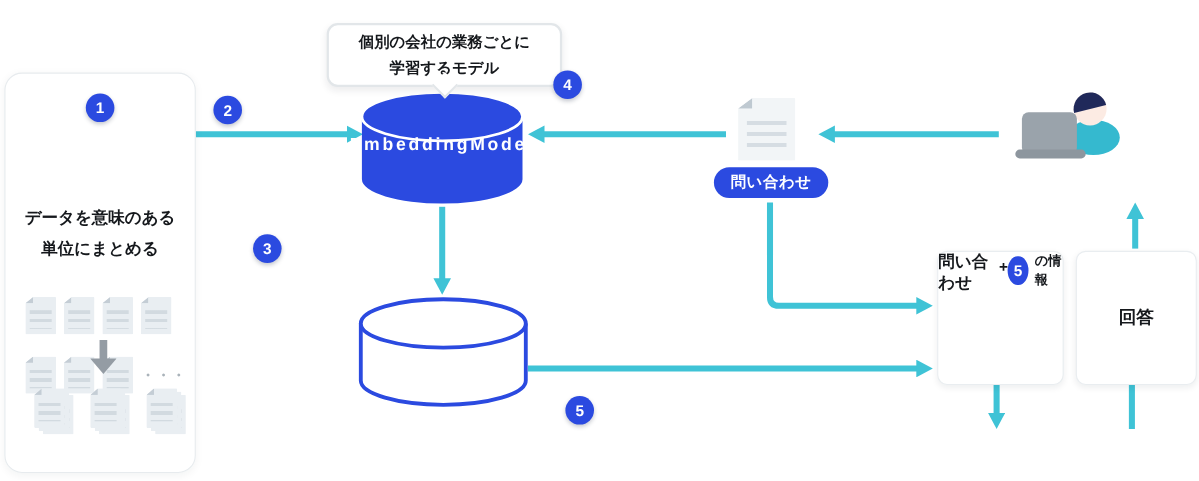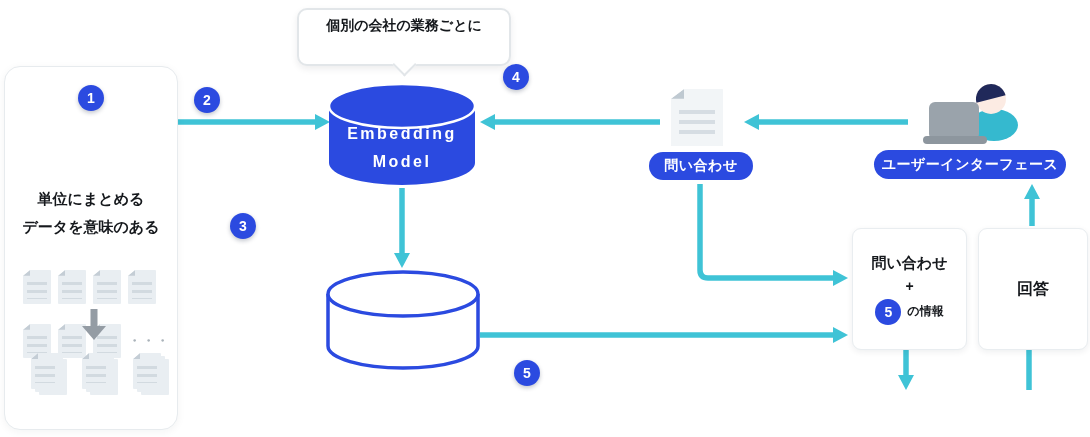--- a/index.html
+++ b/index.html
@@ -63,21 +63,21 @@
   .doc-lg::before { background:#bfc9d1; }
   .doc-lg::after { background:repeating-linear-gradient(#d6dde3 0 4px, transparent 4px 10px); }
   .stack { position:relative; }
   .stack .layer { position:absolute; }
 
   .ellipsis { color:#aab3ba; font-weight:bold; font-size:13px; letter-spacing:1px; }
 
   
   .jp-bold { font-weight:bold; }
   .center { display:flex; align-items:center; justify-content:center; }
-  .col-center { display:flex; flex-direction:column; align-items:center; justify-content:center; }
+  .col-center { display:flex; flex-direction:row; align-items:flex-start; justify-content:center; }
   svg { display:block; }
 </style>
 </head>
 <body>
 
 <div id="canvas">
 
   <svg class="abs" style="left:0;top:0;z-index:1" width="1090" height="437" viewBox="0 0 1090 437">
     <defs>
       <marker id="ah" markerUnits="userSpaceOnUse" markerWidth="15" markerHeight="16" refX="1" refY="8" orient="auto">
@@ -93,22 +93,22 @@
       <path d="M480,335 H834" marker-end="url(#ah)"></path>
       <path d="M906,350 V376" marker-end="url(#ah)"></path>
       <path d="M1029,390 V350"></path>
       <path d="M1032,226 V198" marker-end="url(#ah)"></path>
     </g>
   </svg>
 
   <div class="abs panel" style="left:4px;top:66px;width:172px;height:362px;z-index:2">
     <div class="badge abs" style="left:73px;top:18px">1</div>
     <div class="abs jp-bold" style="left:0;top:118px;width:172px;text-align:center;font-size:15px;line-height:28px">
+      <div>データを意味のある</div>
       <div>単位にまとめる</div>
-      <div>データを意味のある</div>
     </div>
 
     <div class="abs" style="left:18px;top:137px;margin-top:66px;display:flex;gap:7px">
       <div class="doc" style="width:28px;height:34px"></div>
       <div class="doc" style="width:28px;height:34px"></div>
       <div class="doc" style="width:28px;height:34px"></div>
       <div class="doc" style="width:28px;height:34px"></div>
     </div>
 
     <div class="abs" style="left:18px;top:191px;margin-top:66px;display:flex;gap:7px;align-items:center">
@@ -135,22 +135,23 @@
         <div class="doc layer" style="left:0;top:0;width:28px;height:36px"></div>
       </div>
       <div class="stack" style="width:38px;height:44px">
         <div class="doc layer" style="left:8px;top:6px;width:28px;height:36px"></div>
         <div class="doc layer" style="left:4px;top:3px;width:28px;height:36px"></div>
         <div class="doc layer" style="left:0;top:0;width:28px;height:36px"></div>
       </div>
     </div>
   </div>
 
-  <div class="abs bubble" style="left:297px;top:8px;width:210px;height:50px">
+  <div class="abs bubble" style="left:297px;top:21px;width:210px;height:50px">
     <div>個別の会社の業務ごとに</div>
+    <div>学習するモデル</div>
     <div class="bubble-tail"></div>
   </div>
 
   <svg class="abs" style="left:327px;top:82px;z-index:2" width="150" height="106" viewBox="0 0 150 106">
     <path d="M2,24 L2,81 A73,22 0 0 0 148,81 L148,24 Z" fill="#2b4ae0"></path>
     <ellipse cx="75" cy="24" rx="73" ry="22" fill="#2b4ae0" stroke="#ffffff" stroke-width="2.5"></ellipse>
   </svg>
   <div class="abs col-center" style="left:327px;top:118px;width:150px;height:60px;z-index:3;color:#fff;font-weight:bold;font-size:16px;letter-spacing:2.5px;line-height:28px">
     <div>Embedding</div>
     <div>Model</div>
@@ -169,21 +170,20 @@
   <div class="abs doc doc-lg" style="left:671px;top:89px;width:52px;height:57px;z-index:2"></div>
   <div class="abs pill" style="left:649px;top:152px;width:104px;height:28px">問い合わせ</div>
 
   <svg class="abs" style="left:915px;top:60px;z-index:2" width="105" height="86" viewBox="0 0 105 86">
     <ellipse cx="79" cy="65" rx="24" ry="16" fill="#35b9cf"></ellipse>
     <circle cx="76" cy="39" r="15" fill="#fcebe3"></circle>
     <path d="M61,39 A15,15 0 1 1 91,39 Z" transform="rotate(-14 76 39)" fill="#20295a"></path>
     <rect x="14" y="42" width="50" height="38" rx="6" fill="#9aa3ab"></rect>
     <rect x="8" y="76" width="64" height="8" rx="4" fill="#8d969e"></rect>
   </svg>
-  <div class="abs pill" style="left:874px;top:150px;width:192px;height:29px">ユーザーインターフェース</div>
 
   <div class="abs card col-center" style="left:852px;top:228px;width:113px;height:120px;z-index:2">
     <div class="jp-bold" style="font-size:15px">問い合わせ</div>
     <div class="jp-bold" style="font-size:14px;margin:5px 0">+</div>
     <div class="center" style="gap:6px">
       <div class="badge" style="box-shadow:none">5</div>
       <div class="jp-bold" style="font-size:12px">の情報</div>
     </div>
   </div>
 

